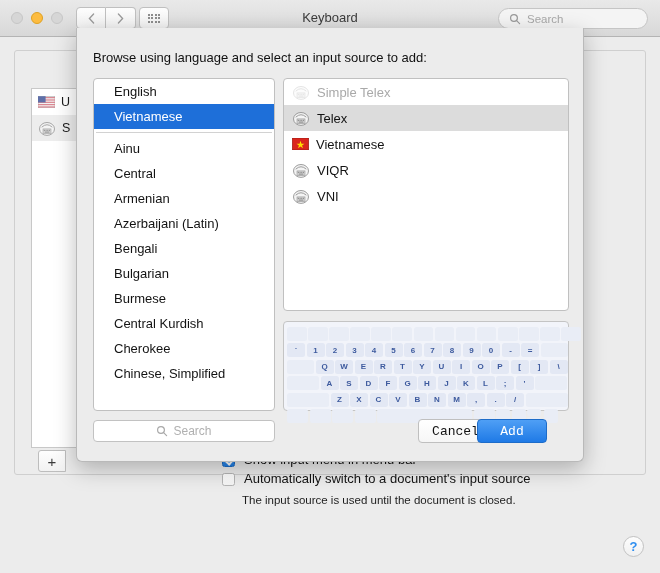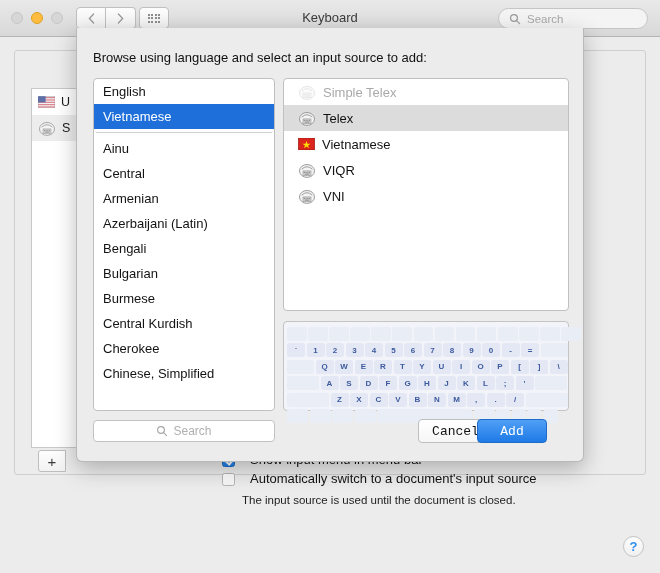--- a/index.html
+++ b/index.html
@@ -89,21 +89,21 @@
   .plus-btn {
     position: absolute; left: 38px; top: 450px;
     width: 28px; height: 22px;
     background: linear-gradient(to bottom,#fefefe,#f2f2f2);
     border: 1px solid #bdbdbd; border-radius: 3px 0 0 3px;
     display: flex; align-items: center; justify-content: center;
     font-size: 15px; color: #3b3b3b;
   }
 
   .opt-area { position: absolute; left: 222px; top: 452px; width: 400px; }
-  .opt-row { display: flex; align-items: flex-end; gap: 15px; margin-bottom: 4px; }
+  .opt-row { display: flex; align-items: flex-end; gap: 9px; margin-bottom: 4px; }
   .cbx {
     width: 13px; height: 13px; border-radius: 2.5px; flex: none; margin-top: 2px;
     border: 1px solid #b5b5b5;
     background: linear-gradient(to bottom,#ffffff,#f4f4f4);
   }
   .cbx.on {
     background: linear-gradient(to bottom,#4c9ff0,#1f7fe8);
     border-color: #1a6cc7;
     position: relative;
   }
@@ -143,37 +143,37 @@
   .lang-list {
     position: absolute; left: 16px; top: 50px;
     width: 182px; height: 333px;
     background: #ffffff;
     border: 1px solid #c0c0c0;
     border-radius: 4px;
     overflow: hidden;
   }
   .lang-item {
     height: 25px; display: flex; align-items: center;
-    padding-left: 9px; font-size: 13px; color: #131313;
+    padding-left: 20px; font-size: 13px; color: #131313;
   }
   .lang-item.sel { background: #1e6fd9; color: #ffffff; }
   .lang-sep { height: 1px; background: #d2d2d2; margin: 3px 2px 3px 2px; }
 
   
   .srcpane {
     position: absolute; left: 206px; top: 50px;
     width: 286px; height: 233px;
     background: #ffffff;
     border: 1px solid #c0c0c0;
     border-radius: 4px;
     overflow: hidden;
   }
   .srcpane-item {
     height: 26px; display: flex; align-items: center;
-    padding-left: 14px; gap: 7px; font-size: 13px; color: #131313;
+    padding-left: 8px; gap: 7px; font-size: 13px; color: #131313;
   }
   .srcpane-item.dim { color: #a9a9a9; }
   .srcpane-item.hl { background: #dcdcdc; }
 
   
   .im-icon { width: 18px; height: 15px; flex: none; display: block; }
   .im-icon.dim { opacity: 0.42; }
   .flag-vn { width: 17px; height: 12px; flex:none; display:block; }
   .flag-us { width: 17px; height: 12px; flex:none; display:block; }
 

